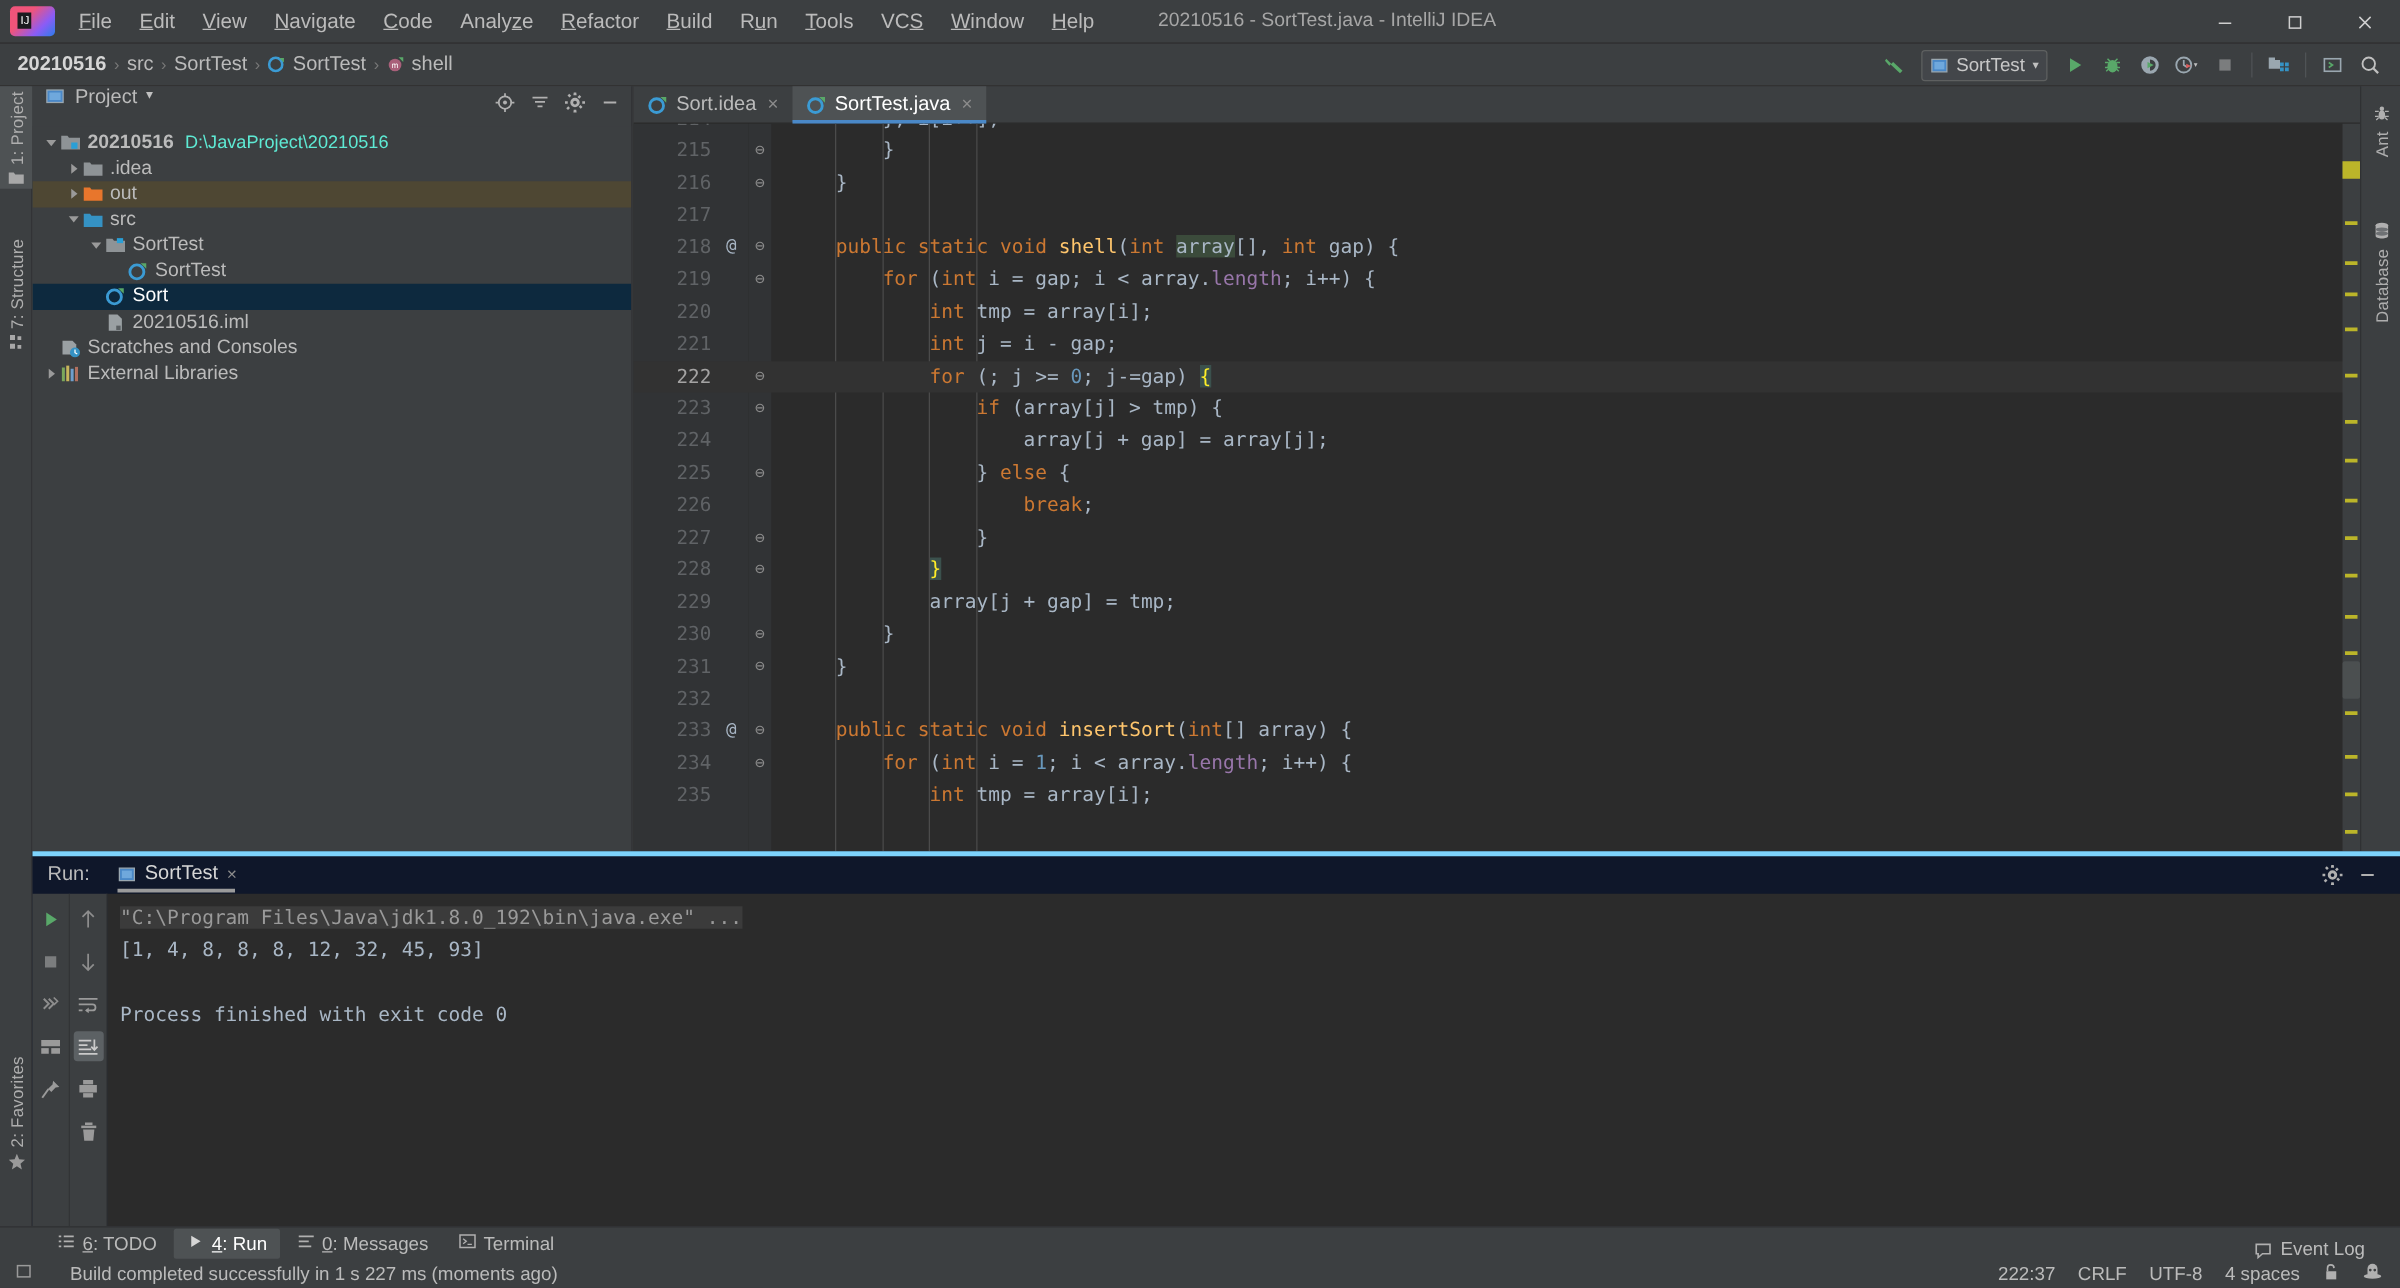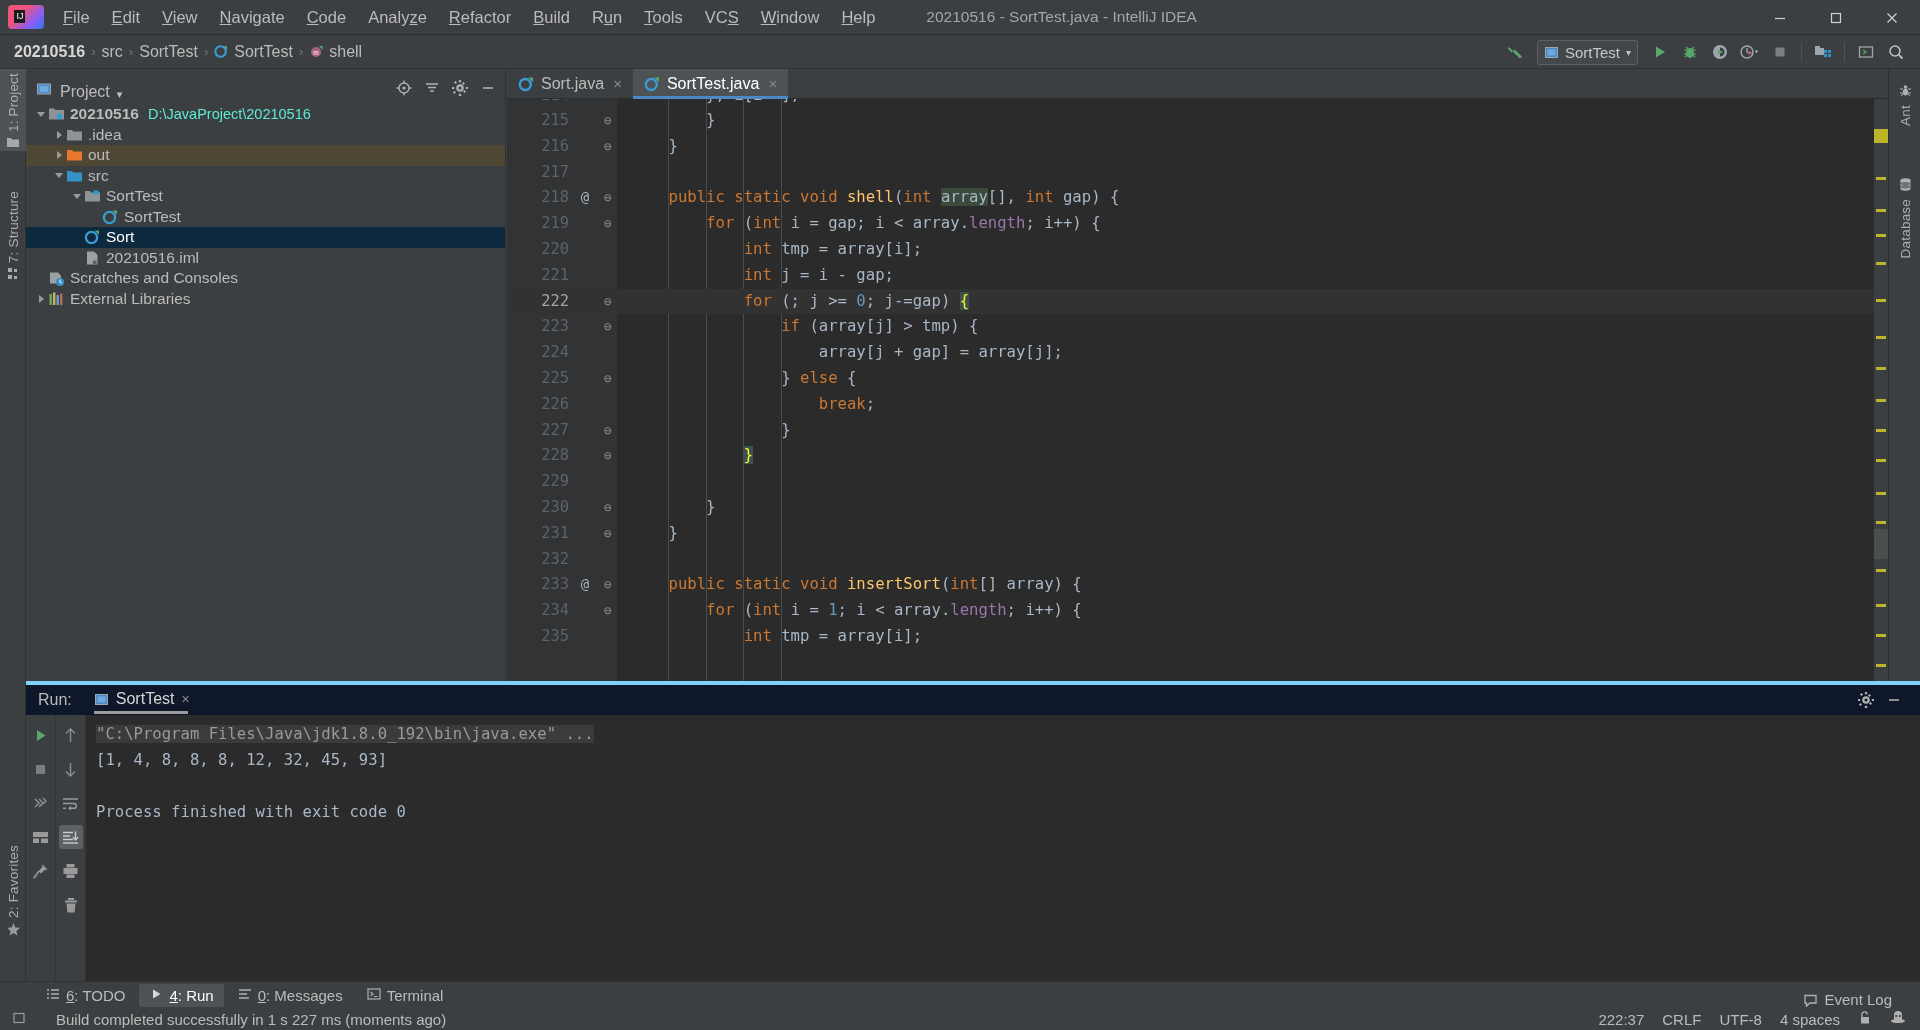--- a/index.html
+++ b/index.html
@@ -89,21 +89,21 @@
     letter-spacing: 0.2px; white-space: nowrap; padding: 4px 0;
   }
   .vtab.active { background: #4e5254; }
 
   
   #project-panel {
     position: absolute; left: 26px; top: 69px; width: 480px; height: 612px;
     background: #3c3f41; border-right: 1px solid #2f3133;
   }
   #project-header {
-    height: 32px; display: flex; align-items: flex-end; padding: 0 4px 0 10px;
+    height: 32px; display: flex; align-items: flex-start; padding: 0 4px 0 10px;
   }
   #project-header .ptitle { font-size: 16px; color: #bbbbbb; margin-left:8px; }
   #ph-actions { margin-left: auto; display: flex; align-items: center; gap: 2px; }
   .ph-btn { width: 26px; height: 26px; display:flex; align-items:center; justify-content:center;
             border-radius:3px; }
 
   #tree { position: absolute; top: 32px; left: 0; right: 0; bottom: 0;
           background: #3c3f41; padding-top: 3px; overflow: hidden; }
   .trow {
     height: 20.5px; display: flex; align-items: center; font-size: 15.5px;
@@ -580,21 +580,21 @@
     </div>
 </div>
 
 <div id="editor-area">
   <div id="tabbar">
       <div class="etab">
         <svg width="16" height="16" viewBox="0 0 16 16">
           <circle cx="7.3" cy="8.5" r="5.5" fill="none" stroke="#3b9bd4" stroke-width="2.3"></circle>
           <path d="M10.3 1.6 L15 1.6 L15 6.2 Z" fill="#59a869"></path>
         </svg>
-        <span>Sort.java</span>
+        <span>Sort.idea</span>
         <span class="x">×</span>
       </div>
       <div class="etab active">
         <svg width="16" height="16" viewBox="0 0 16 16">
           <circle cx="7.3" cy="8.5" r="5.5" fill="none" stroke="#3b9bd4" stroke-width="2.3"></circle>
           <path d="M10.3 1.6 L15 1.6 L15 6.2 Z" fill="#59a869"></path>
         </svg>
         <span>SortTest.java</span>
         <span class="x">×</span>
       </div>
@@ -615,21 +615,21 @@
         <div class="cline"><span class="lno">219</span><span class="fold">⊖</span><span class="ctext">        <span class="kw">for</span> <span class="txt">(</span><span class="kw">int</span> <span class="txt">i</span> <span class="txt">=</span> <span class="txt">gap</span><span class="txt">;</span> <span class="txt">i</span> <span class="txt">&lt;</span> <span class="txt">array</span><span class="txt">.</span><span class="fld">length</span><span class="txt">;</span> <span class="txt">i</span><span class="txt">++)</span> <span class="txt">{</span></span></div>
         <div class="cline"><span class="lno">220</span><span class="ctext">            <span class="kw">int</span> <span class="txt">tmp</span> <span class="txt">=</span> <span class="txt">array</span><span class="txt">[</span><span class="txt">i</span><span class="txt">];</span></span></div>
         <div class="cline"><span class="lno">221</span><span class="ctext">            <span class="kw">int</span> <span class="txt">j</span> <span class="txt">=</span> <span class="txt">i</span> <span class="txt">-</span> <span class="txt">gap</span><span class="txt">;</span></span></div>
         <div class="cline current"><span class="lno">222</span><span class="fold">⊖</span><span class="ctext">            <span class="kw">for</span> <span class="txt">(;</span> <span class="txt">j</span> <span class="txt">&gt;=</span> <span class="num">0</span><span class="txt">;</span> <span class="txt">j</span><span class="txt">-=</span><span class="txt">gap</span><span class="txt">)</span> <span class="brace-hl">{</span></span></div>
         <div class="cline"><span class="lno">223</span><span class="fold">⊖</span><span class="ctext">                <span class="kw">if</span> <span class="txt">(</span><span class="txt">array</span><span class="txt">[</span><span class="txt">j</span><span class="txt">]</span> <span class="txt">&gt;</span> <span class="txt">tmp</span><span class="txt">)</span> <span class="txt">{</span></span></div>
         <div class="cline"><span class="lno">224</span><span class="ctext">                    <span class="txt">array</span><span class="txt">[</span><span class="txt">j</span> <span class="txt">+</span> <span class="txt">gap</span><span class="txt">]</span> <span class="txt">=</span> <span class="txt">array</span><span class="txt">[</span><span class="txt">j</span><span class="txt">];</span></span></div>
         <div class="cline"><span class="lno">225</span><span class="fold">⊖</span><span class="ctext">                <span class="txt">}</span> <span class="kw">else</span> <span class="txt">{</span></span></div>
         <div class="cline"><span class="lno">226</span><span class="ctext">                    <span class="kw">break</span><span class="txt">;</span></span></div>
         <div class="cline"><span class="lno">227</span><span class="fold">⊖</span><span class="ctext">                <span class="txt">}</span></span></div>
         <div class="cline"><span class="lno">228</span><span class="fold">⊖</span><span class="ctext">            <span class="brace-hl">}</span></span></div>
-        <div class="cline"><span class="lno">229</span></div>
+        <div class="cline"><span class="lno">229</span><span class="ctext">            <span class="txt">array</span><span class="txt">[</span><span class="txt">j</span> <span class="txt">+</span> <span class="txt">gap</span><span class="txt">]</span> <span class="txt">=</span> <span class="txt">tmp</span><span class="txt">;</span></span></div>
         <div class="cline"><span class="lno">230</span><span class="fold">⊖</span><span class="ctext">        <span class="txt">}</span></span></div>
         <div class="cline"><span class="lno">231</span><span class="fold">⊖</span><span class="ctext">    <span class="txt">}</span></span></div>
         <div class="cline"><span class="lno">232</span><span class="ctext"></span></div>
         <div class="cline"><span class="lno">233</span><span class="gmark">@</span><span class="fold">⊖</span><span class="ctext">    <span class="kw">public</span> <span class="kw">static</span> <span class="kw">void</span> <span class="mth">insertSort</span><span class="txt">(</span><span class="kw">int</span><span class="txt">[]</span> <span class="txt">array</span><span class="txt">)</span> <span class="txt">{</span></span></div>
         <div class="cline"><span class="lno">234</span><span class="fold">⊖</span><span class="ctext">        <span class="kw">for</span> <span class="txt">(</span><span class="kw">int</span> <span class="txt">i</span> <span class="txt">=</span> <span class="num">1</span><span class="txt">;</span> <span class="txt">i</span> <span class="txt">&lt;</span> <span class="txt">array</span><span class="txt">.</span><span class="fld">length</span><span class="txt">;</span> <span class="txt">i</span><span class="txt">++)</span> <span class="txt">{</span></span></div>
         <div class="cline"><span class="lno">235</span><span class="ctext">            <span class="kw">int</span> <span class="txt">tmp</span> <span class="txt">=</span> <span class="txt">array</span><span class="txt">[</span><span class="txt">i</span><span class="txt">];</span></span></div>
       </div>
   </div>
   <div id="stripe">
     <div id="stripe-top-ok"></div>

